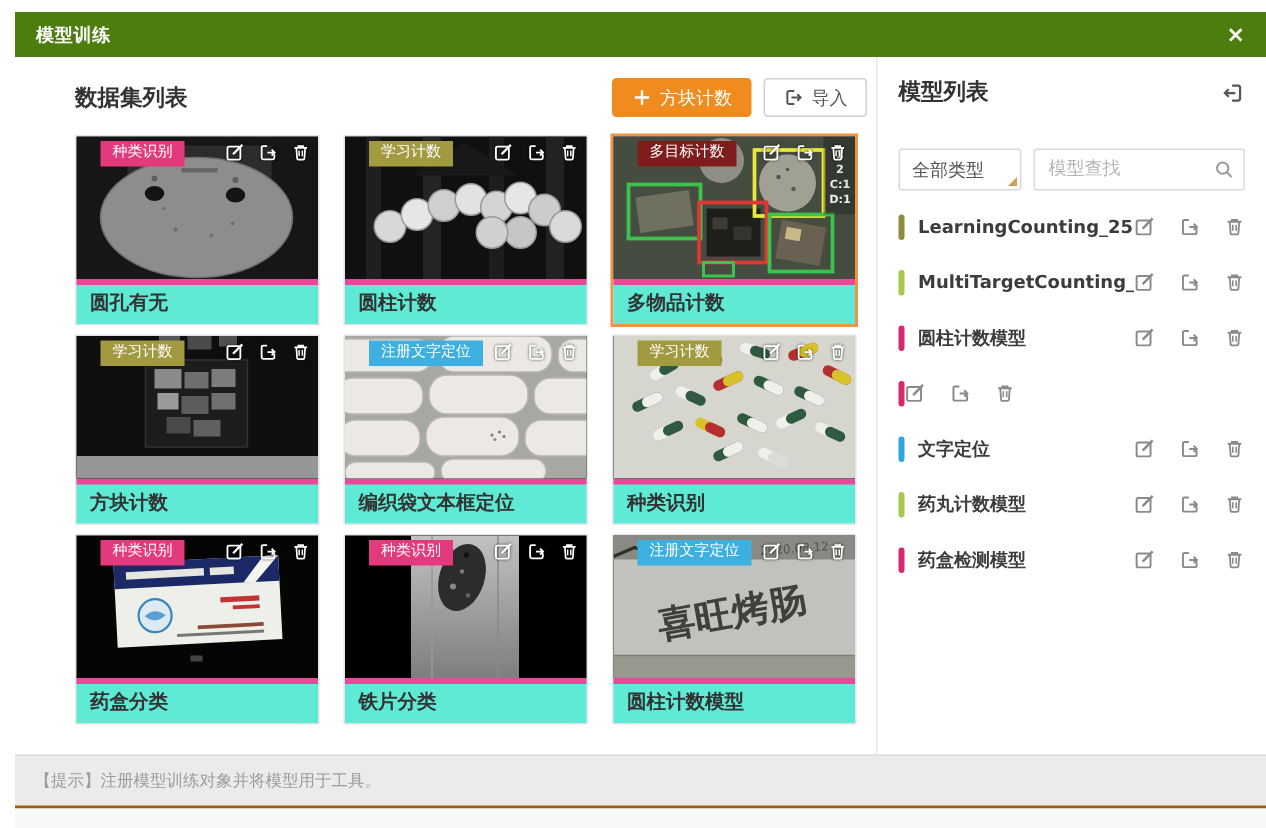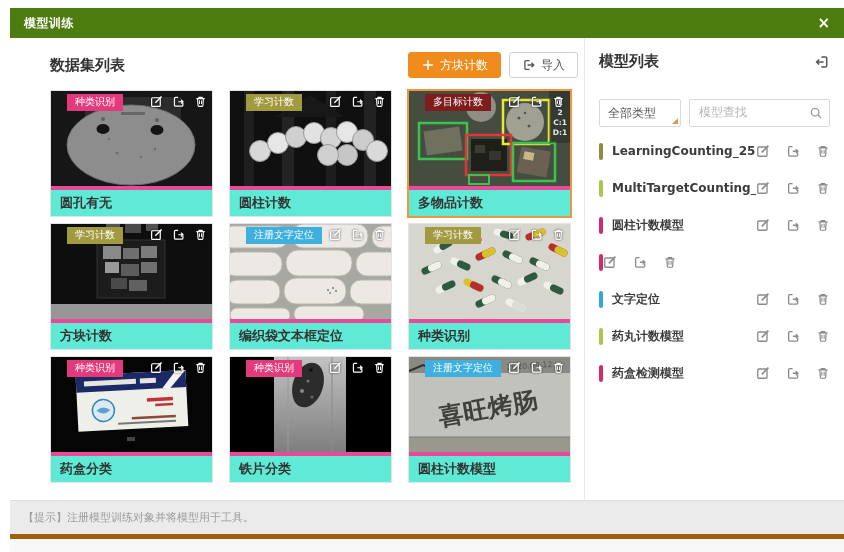--- a/index.html
+++ b/index.html
@@ -49,21 +49,21 @@
     padding:0 26px 0 9px;font-size:12px;color:#333;outline:none;font-family:Liberation Mono, monospace;}
   .searchbox input::placeholder{color:#b5b5b5;}
   .searchbox .ic{position:absolute;right:7px;top:7px;color:#9a9a9a;}
   .mlist{margin-top:6px;padding-right:6px;}
   .mrow{display:flex;align-items:center;height:26px;margin-top:11px;cursor:pointer;}
   .mbar{width:4px;height:17px;border-radius:2px;flex:0 0 auto;background:#999;}
   .mname{margin-left:9px;font-size:12px;font-weight:bold;color:#3c3c3c;flex:1;min-width:0;white-space:nowrap;overflow:hidden;}
   .micons{display:flex;gap:16px;color:#8a8a8a;flex:0 0 auto;}
   .micons .ic{width:14px;height:14px;cursor:pointer;}
   
-  .mfooter{flex:0 0 auto;height:33px;background:#ebebeb;border-top:1px solid #dcdcdc;border-bottom:5px solid #a16207;
+  .mfooter{flex:0 0 auto;height:33px;background:#ebebeb;border-top:1px solid #dcdcdc;border-bottom:2px solid #a16207;
     display:flex;align-items:center;padding-left:13px;font-size:11px;color:#9c9c9c;}
   .bottomstrip{flex:0 0 auto;height:13px;background:#f8f8f8;}
   
   .ann{font-size:7.5px;fill:#e8e8e8;font-weight:bold;}
 </style>
 </head>
 <body>
 
 <svg width="0" height="0" style="position:absolute" aria-hidden="true">
   <defs>

